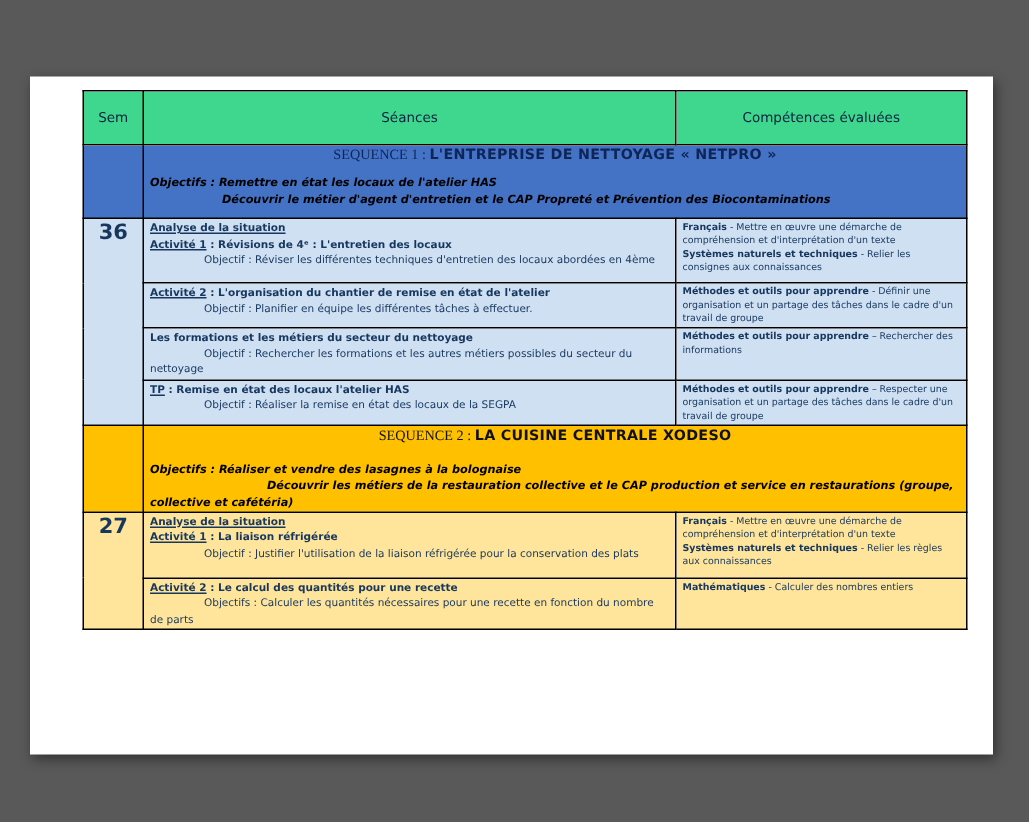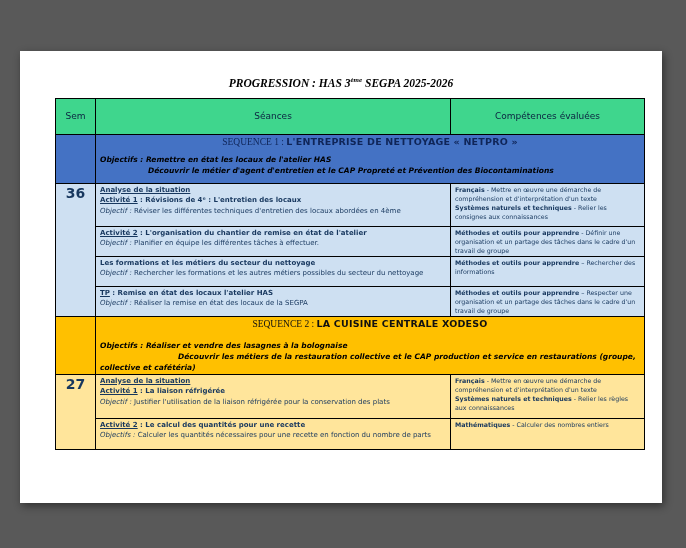--- a/index.html
+++ b/index.html
@@ -49,36 +49,35 @@
   .blue-bg{background:#cee0f2;}
   .cream-bg{background:#ffe59b;}
   td.sem-num{
     text-align:center;vertical-align:middle;
     font-size:14px;font-weight:bold;color:#17375e;
   }
   td.content{font-size:7px;color:#17375e;line-height:10.5px;padding-top:2px;}
   td.comp{font-size:6.3px;color:#17375e;line-height:9px;padding-top:2px;}
   .b{font-weight:bold;}
   .bu{font-weight:bold;text-decoration:underline;}
-  .i{font-style:italic;}
+  .i{margin-left:36px;}
   tr.r1{height:43px;} tr.r2{height:29px;} tr.r3{height:30px;padding-left:41px;} tr.r4{height:28px;}
   tr.b1{height:49px;} tr.b2{height:46px;}
   tr.r5{height:44px;} tr.r6{height:31px;}
   .footer{
     margin-left:35px;width:589px;margin-top:3px;
     display:flex;justify-content:space-between;
     font-size:6.5px;font-weight:bold;color:#17375e;
   }
 </style>
 </head>
 <body>
 
 <div class="page">
 
-  <div class="doc-title"><span>PROGRESSION : HAS 3</span><sup>ème</sup><span> SEGPA 2025-2026</span></div>
 
   <table class="prog">
     <colgroup>
         <col class="c-sem">
         <col class="c-sea">
         <col class="c-comp">
       </colgroup>
 
     <tbody>
         <tr class="hdr">

